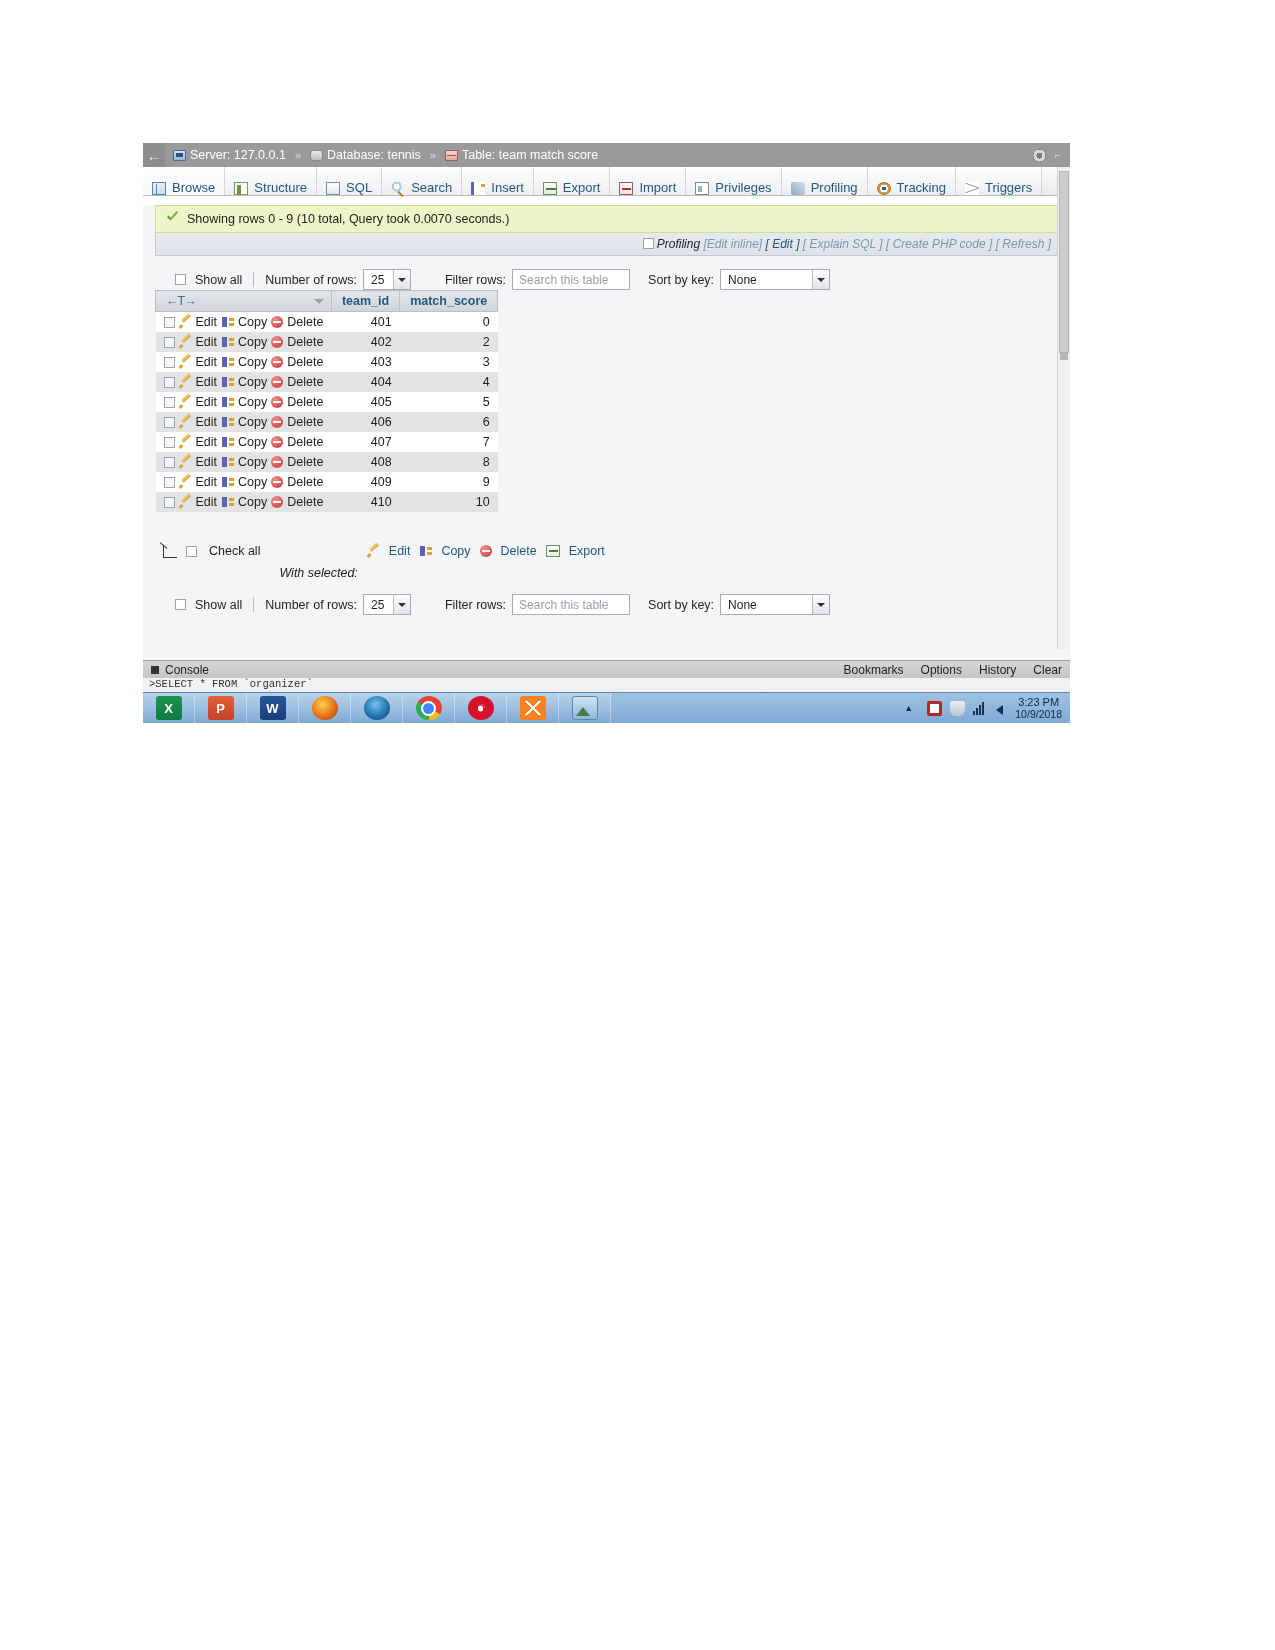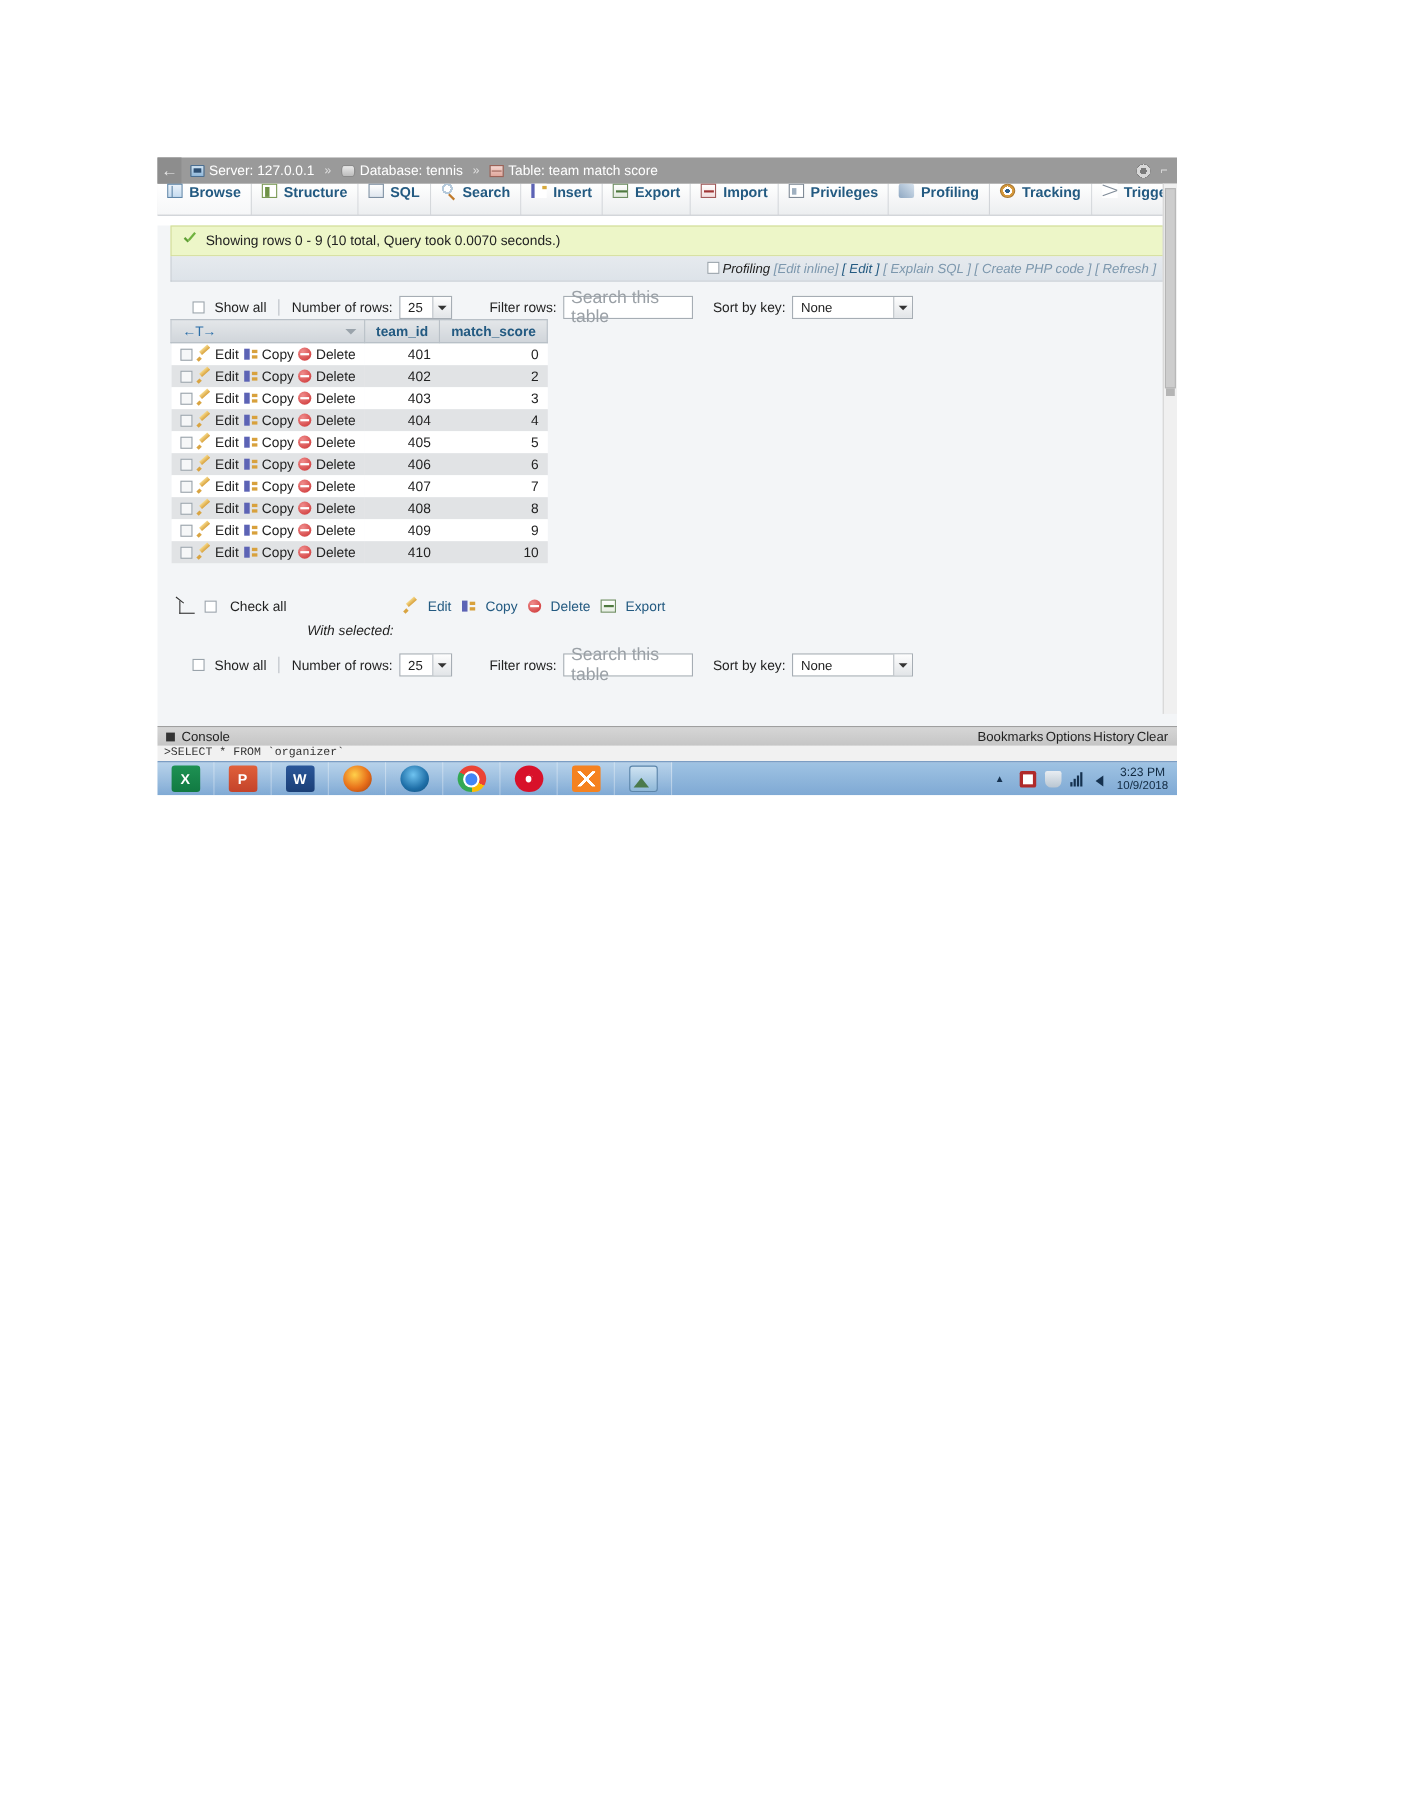--- a/index.html
+++ b/index.html
@@ -48,23 +48,23 @@
   }
   .minim { width:11px; height:11px; color:#ddd; font-size:11px; line-height:11px;}
 
   
   .tabs {
     display:flex; align-items:stretch; height:29px;
     background: linear-gradient(#fbfbfb,#e9eaec);
     border-bottom: 1px solid #b7bcc2;
   }
   .tab {
-    display:flex; align-items:flex-start; gap:6px;
+    display:flex; align-items:flex-end; gap:6px;
     padding: 0 9px;
-    font-size: 13px; font-weight: bold; color:#235a81;
+    font-size: 13px; font-weight: normal; color:#235a81;
     border-right: 1px solid #d2d5d9;
     white-space: nowrap;
     background: linear-gradient(#ffffff,#eceef0);
   }
   .tab:first-child { background: linear-gradient(#ffffff,#f6f7f8); }
   .tab .ticon { width:14px; height:13px; position:relative; flex:0 0 auto; }
   .t-browse { background: linear-gradient(#eaf2fa,#c6dcf0); border:1px solid #5f86a9;}
   .t-browse:after{content:"";position:absolute;left:3px;top:1px;width:1px;height:11px;background:#5f86a9;}
   .t-structure { background: #ffffff; border:1px solid #7a9a55; }
   .t-structure:after{content:"";position:absolute;left:2px;top:2px;width:4px;height:9px;background:#6f9247;}
@@ -135,21 +135,21 @@
     border:1px solid #a6adb4; background:#fff; font-size:12px;
   }
   .sel .arrowbtn {
     width:17px; height:19px; margin-left:4px;
     background: linear-gradient(#fdfdfd,#e2e5e8); border-left:1px solid #b7bdc3;
     display:flex; align-items:center; justify-content:center;
   }
   .caret { width:0;height:0;border-left:4px solid transparent;border-right:4px solid transparent;border-top:4px solid #333; }
   .txtinput {
     height:21px; border:1px solid #a6adb4; background:#fff;
-    padding: 0 6px; font-size:16px; color:#9aa0a6;
+    padding: 0 6px; font-size:12px; color:#9aa0a6;
     display:flex; align-items:center;
   }
 
   .opt-link { padding: 6px 0 3px 8px; font-size:12.5px; color:#235a81; }
 
   
   table.rt { border-collapse: collapse; margin-left: 12px; font-size:12.5px; }
   table.rt th {
     background: linear-gradient(#e3e6e9,#d0d5da);
     border:1px solid #b9c0c7; color:#235a81; font-weight:bold;
@@ -207,21 +207,21 @@
   .vscroll .sq { position:absolute; left:2px; right:2px; top:186px; height:7px; background:#b5b5b5;}
 
   
   .console-bar {
     position:absolute; left:0; right:0; bottom: 45px; height:18px;
     background: linear-gradient(#d6d6d6,#c5c5c5); border-top:1px solid #9f9f9f;
     display:flex; align-items:center; padding: 0 8px;
     font-size: 12px; color:#1f1f1f;
   }
   .console-bar .sq { width:8px;height:8px;background:#333;margin-right:6px;}
-  .console-bar .right { margin-left:auto; display:flex; gap:2px; }
+  .console-bar .right { margin-left:auto; display:flex; gap:17px; }
   .console-cmd {
     position:absolute; left:0; right:0; bottom: 31px; height:14px;
     background:#f1f1f1;
     font-family:"Liberation Mono", monospace; font-size:10.5px;
     padding-left:6px; color:#333;
   }
 
   
   .taskbar {
     position:absolute; left:0; right:0; bottom:0; height:31px;

